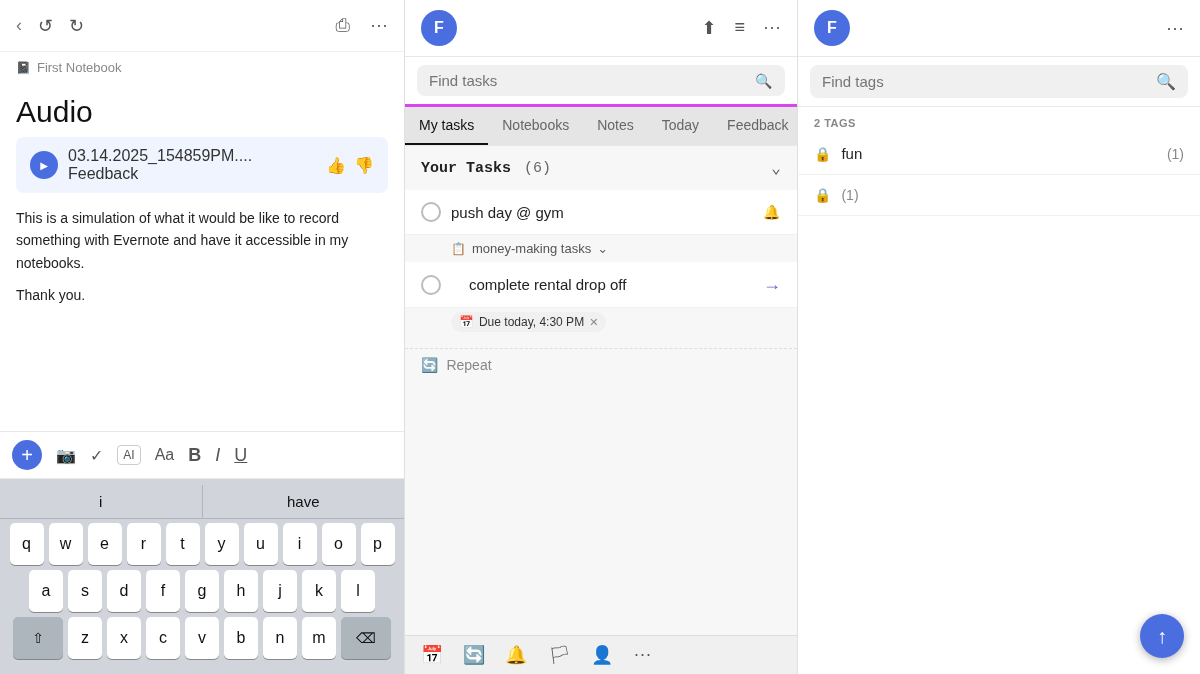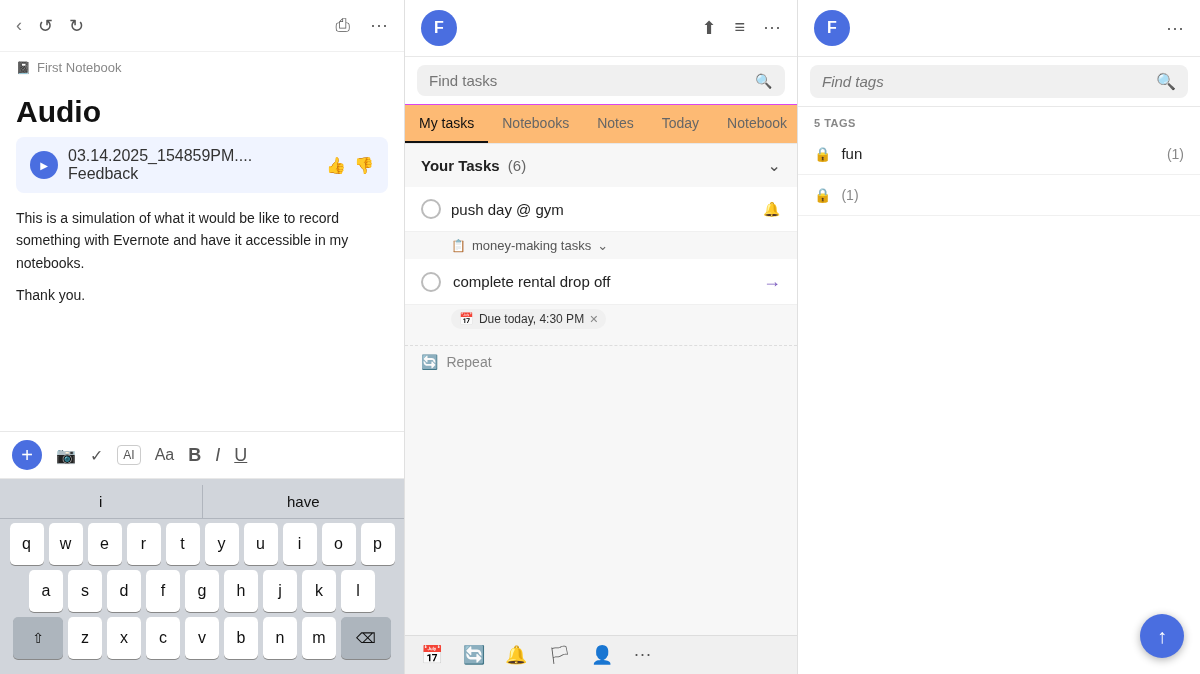--- a/index.html
+++ b/index.html
@@ -54,21 +54,21 @@
       display: flex;
       align-items: center;
       gap: 6px;
     }
 
     .breadcrumb-icon { font-size: 12px; }
 
     .note-title {
       padding: 12px 16px 8px;
       font-size: 30px;
-      font-weight: 700;
+      font-weight: 400;
       color: #111;
     }
 
     .note-content {
       padding: 0 16px;
       flex: 1;
       overflow: hidden;
     }
 
     .audio-card {
@@ -242,21 +242,21 @@
       margin-left: auto;
       display: flex;
       gap: 18px;
       color: #555;
       font-size: 18px;
     }
 
     .search-bar {
       padding: 8px 12px;
       background: #fff;
-      border-bottom: 1px solid #d946ef;
+      border-bottom: 3px solid #d946ef;
     }
 
     .search-input-wrap {
       background: #f0f0f0;
       border-radius: 8px;
       padding: 7px 12px;
       display: flex;
       align-items: center;
       gap: 8px;
     }
@@ -267,21 +267,21 @@
       outline: none;
       font-size: 15px;
       color: #333;
       flex: 1;
     }
 
     .search-input-wrap .search-icon { color: #888; font-size: 14px; }
 
     .tabs-bar {
       display: flex;
-      background: #fdba74;
+      background: #e5e5e5;
       border-bottom: 1px solid #e8e8e8;
       overflow-x: auto;
       justify-content: space-between;
     }
 
     .tab {
       padding: 10px 14px;
       font-size: 14px;
       color: #666;
       cursor: pointer;
@@ -299,20 +299,21 @@
       flex: 1;
       overflow-y: auto;
     }
 
     .your-tasks-header {
       display: flex;
       align-items: center;
       justify-content: space-between;
       padding: 12px 16px;
       background: #f7f7f7;
+      font-family: Liberation Mono, monospace;
     }
 
     .your-tasks-title {
       font-size: 15px;
       font-weight: 600;
       color: #222;
     }
 
     .task-item {
       background: #fff;
@@ -350,21 +351,21 @@
     }
 
     .notebook-ref-icon { font-size: 12px; }
 
     .task-item-editing {
       background: #fff;
       padding: 12px 16px;
       border-bottom: 1px solid #f0f0f0;
       display: flex;
       align-items: center;
-      gap: 12px;
+      gap: 28px;
     }
 
     .task-input {
       font-size: 15px;
       color: #222;
       flex: 1;
       border: none;
       outline: none;
       background: transparent;
     }
@@ -458,21 +459,20 @@
       gap: 8px;
     }
 
     .right-search-wrap input {
       background: transparent;
       border: none;
       outline: none;
       font-size: 15px;
       color: #333;
       flex: 1;
-      font-style: italic;
     }
 
     .tags-label {
       padding: 10px 16px 4px;
       font-size: 11px;
       color: #888;
       font-weight: 600;
       letter-spacing: 0.5px;
     }
 
@@ -637,21 +637,21 @@
       <input type="text" placeholder="Find tasks" style="">
       <span class="search-icon">🔍</span>
     </div>
   </div>
 
   <div class="tabs-bar">
     <div class="tab active">My tasks</div>
     <div class="tab">Notebooks</div>
     <div class="tab">Notes</div>
     <div class="tab">Today</div>
-    <div class="tab">Notebook</div>
+    <div class="tab">Feedback</div>
   </div>
 
   <div class="tasks-section">
 
     <div class="your-tasks-header">
       <span class="your-tasks-title">
         <span>Your Tasks</span>
         <span style="font-weight:400; color:#666; margin-left:4px;">(6)</span>
       </span>
       <span style="color:#555; font-size:16px;">⌄</span>
@@ -711,21 +711,21 @@
       </div>
     </div>
 
     <div class="right-search">
       <div class="right-search-wrap">
         <input type="text" placeholder="Find tags" style="">
         <span style="color:#888;">🔍</span>
       </div>
     </div>
 
-    <div class="tags-label">5 TAGS</div>
+    <div class="tags-label">2 TAGS</div>
 
     <div class="tag-item">
       <span class="tag-lock-icon">🔒</span>
       <span class="tag-name">fun</span>
       <span class="tag-count">(1)</span>
     </div>
 
     <div class="tag-item">
       <span class="tag-lock-icon">🔒</span>
       <span class="tag-count">(1)</span>

